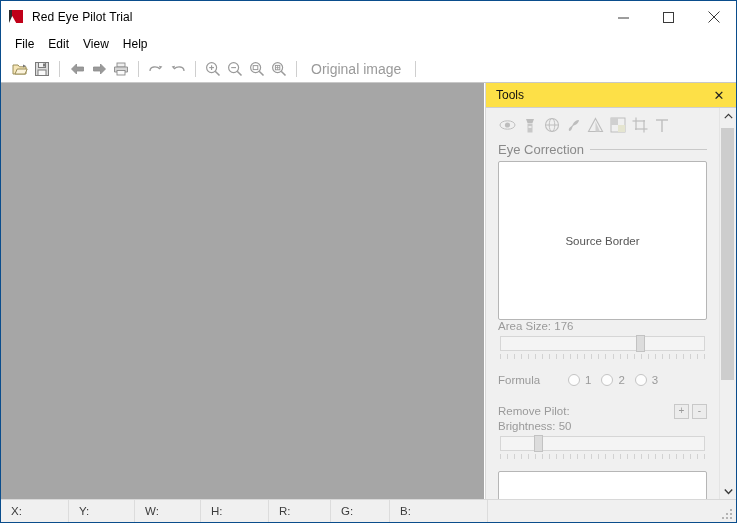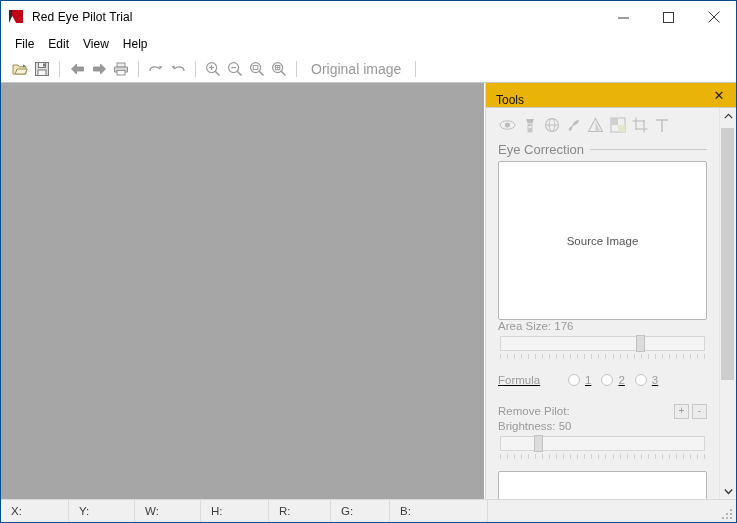--- a/index.html
+++ b/index.html
@@ -147,23 +147,23 @@
     background: #f0f0f0;
     display: flex;
     flex-direction: column;
     position: relative;
     border-left: 1px solid #d8d8d8;
     min-width: 0;
   }
   .tools-header {
     height: 24px;
     min-height: 24px;
-    background: #eab308;
-    display: flex;
-    align-items: flex-end;
+    background: #fde047;
+    display: flex;
+    align-items: center;
     position: relative;
     border-bottom: 1px solid #cfcfcf;
   }
   .tools-title {
     font-size: 12px;
     color: #111;
     padding-left: 10px;
   }
   .tools-close {
     position: absolute;
@@ -279,21 +279,20 @@
     height: 5px;
     background: #d2d2d2;
     display: block;
   }
 
   .formula-row {
     display: flex;
     align-items: center;
     margin-top: 10px;
     height: 18px;
-    text-decoration: underline;
   }
   .formula-label {
     font-size: 11.5px;
     color: #9a9a9a;
     width: 58px;
   }
   .radio-group {
     display: flex;
     align-items: center;
     gap: 10px;
@@ -607,21 +606,21 @@
                 </svg>
             </div>
           </div>
 
           <div class="section-head">
             <span>Eye Correction</span>
             <span class="line"></span>
           </div>
 
           <div class="preview-box">
-            <span class="preview-label">Source Image</span>
+            <span class="preview-label">Source Border</span>
           </div>
 
           <div class="field-label">Area Size: 176</div>
           <div class="slider-wrap">
             <div class="slider-track"></div>
             <div class="slider-thumb" style="left:66%;"></div>
             <div class="slider-ticks">
               <i></i>
                 <i></i>
                 <i></i>

